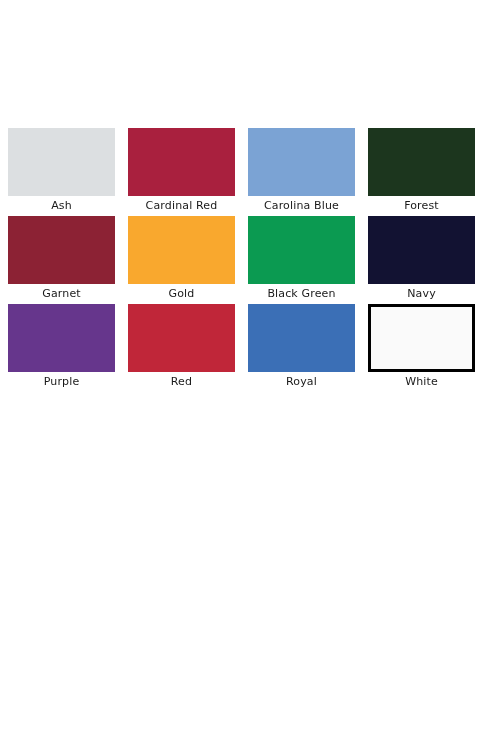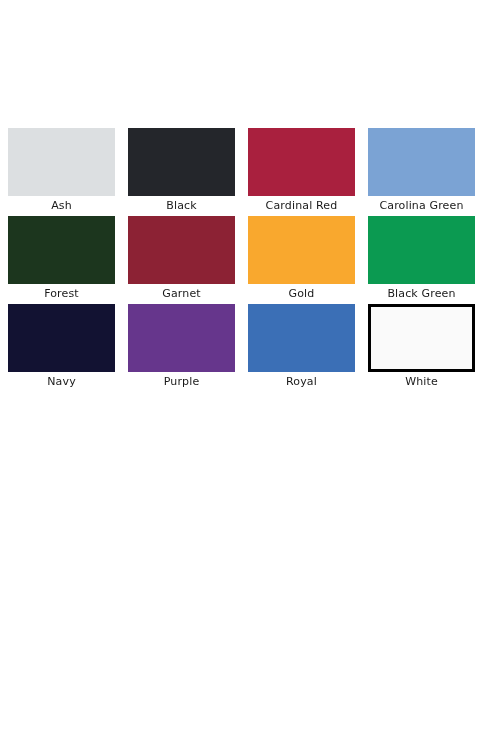--- a/index.html
+++ b/index.html
@@ -72,31 +72,27 @@
 </style>
 </head>
 <body>
 
 <div id="swatch-chart">
   <div class="swatch-grid">
       <div class="swatch-cell col-1">
         <div class="swatch-chip" style="background-color: rgb(220, 223, 225);"></div>
         <div class="swatch-label">Ash</div>
       </div>
-      <div class="swatch-cell col-2">
-        <div class="swatch-chip" style="background-color: rgb(36, 38, 43);"></div>
-        <div class="swatch-label">Black</div>
-      </div>
       <div class="swatch-cell col-3">
         <div class="swatch-chip" style="background-color: rgb(169, 32, 62);"></div>
         <div class="swatch-label">Cardinal Red</div>
       </div>
       <div class="swatch-cell col-4">
         <div class="swatch-chip" style="background-color: rgb(123, 163, 212);"></div>
-        <div class="swatch-label">Carolina Green</div>
+        <div class="swatch-label">Carolina Blue</div>
       </div>
       <div class="swatch-cell col-2">
         <div class="swatch-chip" style="background-color: rgb(28, 54, 30);"></div>
         <div class="swatch-label">Forest</div>
       </div>
       <div class="swatch-cell col-1">
         <div class="swatch-chip" style="background-color: rgb(140, 34, 52);"></div>
         <div class="swatch-label">Garnet</div>
       </div>
       <div class="swatch-cell col-3">
@@ -108,20 +104,24 @@
         <div class="swatch-label">Black Green</div>
       </div>
       <div class="swatch-cell col-2">
         <div class="swatch-chip" style="background-color: rgb(18, 18, 50);"></div>
         <div class="swatch-label">Navy</div>
       </div>
       <div class="swatch-cell col-3">
         <div class="swatch-chip" style="background-color: rgb(102, 54, 140);"></div>
         <div class="swatch-label">Purple</div>
       </div>
+      <div class="swatch-cell col-4">
+        <div class="swatch-chip" style="background-color: rgb(192, 38, 57);"></div>
+        <div class="swatch-label">Red</div>
+      </div>
       <div class="swatch-cell col-1">
         <div class="swatch-chip" style="background-color: rgb(59, 111, 182);"></div>
         <div class="swatch-label">Royal</div>
       </div>
       <div class="swatch-cell col-3">
         <div class="swatch-chip bordered" style="background-color: rgb(250, 250, 250);"></div>
         <div class="swatch-label">White</div>
       </div>
     </div>
 </div>

